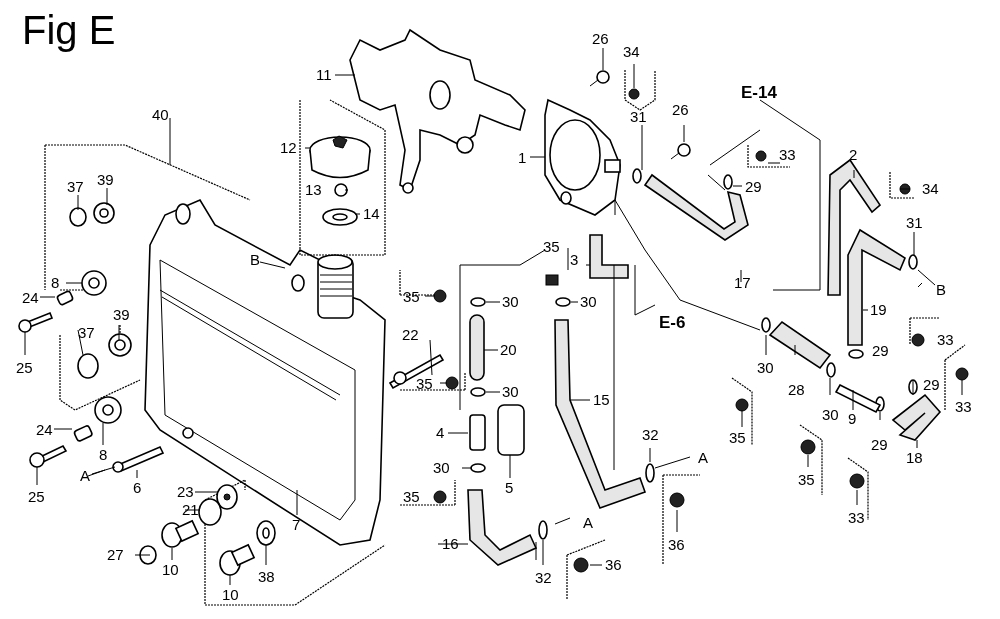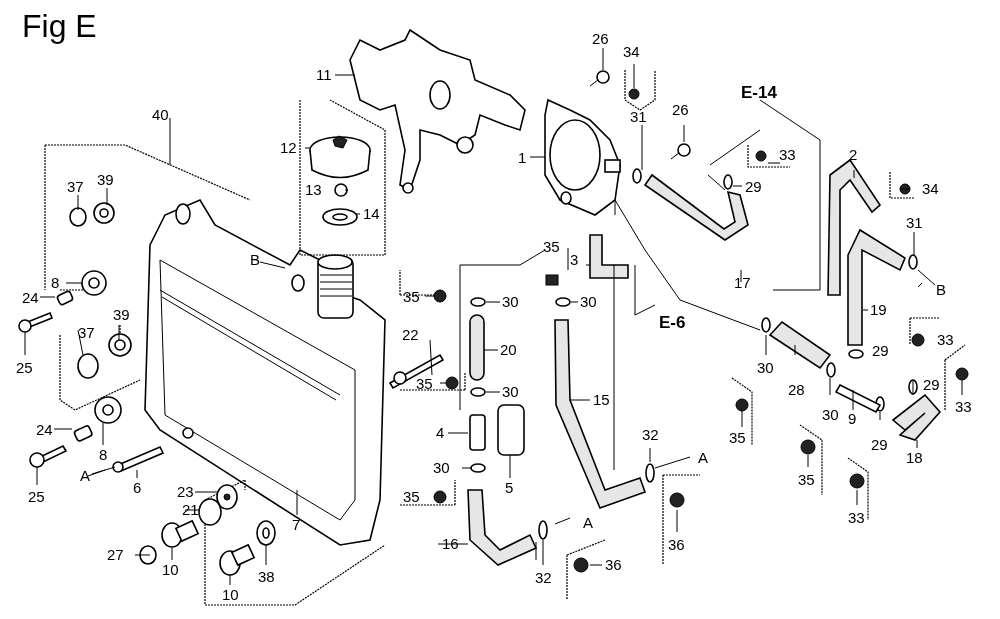--- a/index.html
+++ b/index.html
@@ -1,18 +1,18 @@
 <!DOCTYPE html>
 <html><head>
 <meta charset="utf-8">
 <style>
   html,body{margin:0;padding:0;background:#fff;}
   body{width:1000px;height:619px;position:relative;overflow:hidden;font-family:"Liberation Sans",sans-serif;}
   #fig{position:absolute;left:0;top:0;width:1000px;height:619px;}
-  .title{position:absolute;left:22px;top:8px;font-size:32px;color:#000;font-family:"Liberation Sans",sans-serif;}
+  .title{position:absolute;left:22px;top:8px;font-size:40px;color:#000;font-family:"Liberation Sans",sans-serif;}
   .lbl{font-family:"Liberation Sans",sans-serif;font-size:15px;fill:#000;}
   .ref{font-family:"Liberation Sans",sans-serif;font-size:17px;font-weight:bold;fill:#000;}
   .ln{stroke:#000;stroke-width:1;fill:none;}
   .dash{stroke:#000;stroke-width:1.2;fill:none;stroke-dasharray:2 1;}
   .part{stroke:#000;stroke-width:1.6;fill:#fff;}
   .hose{stroke:#000;stroke-width:1.6;fill:#e6e6e6;}
   .dark{fill:#222;stroke:#000;}
 </style>
 </head>
 <body>

